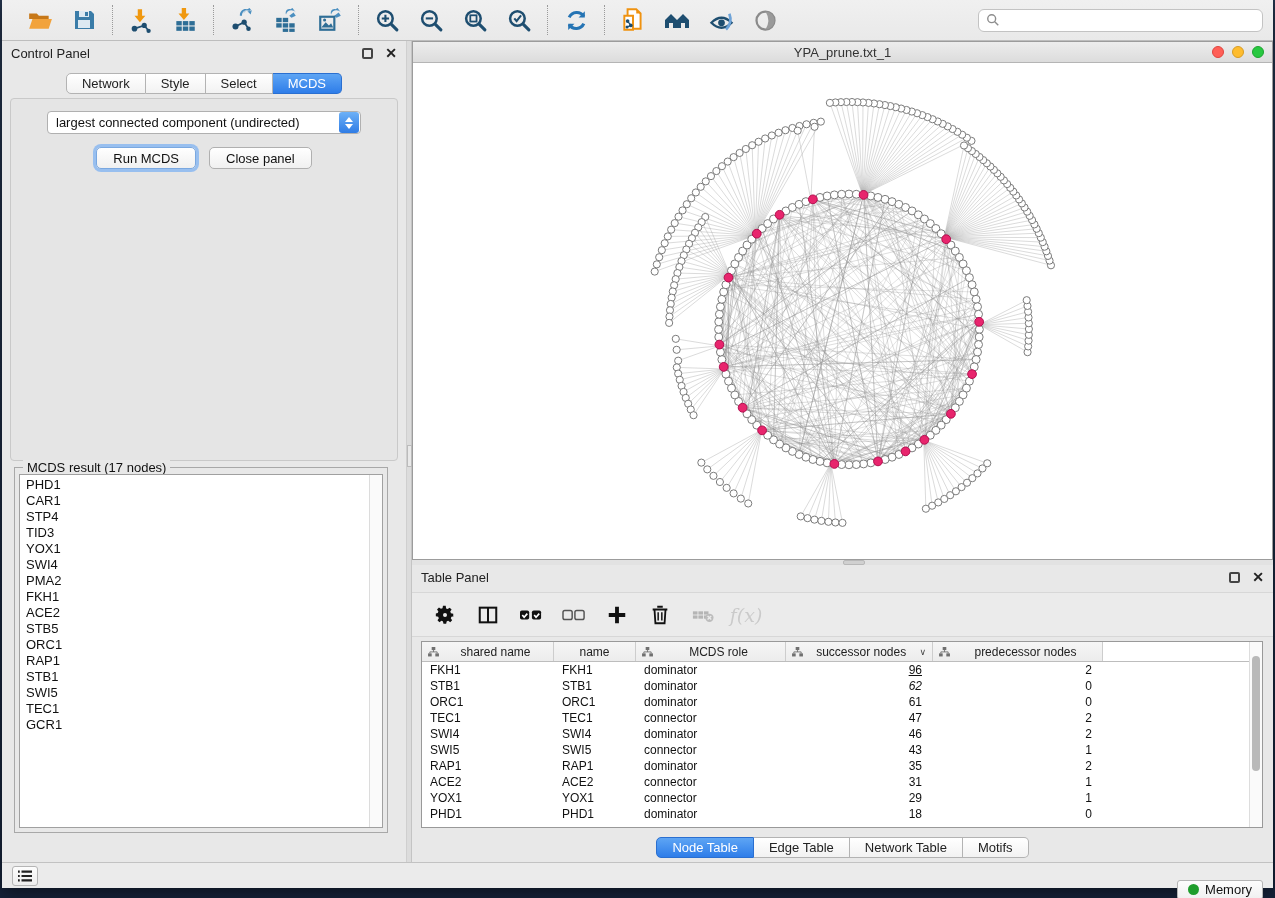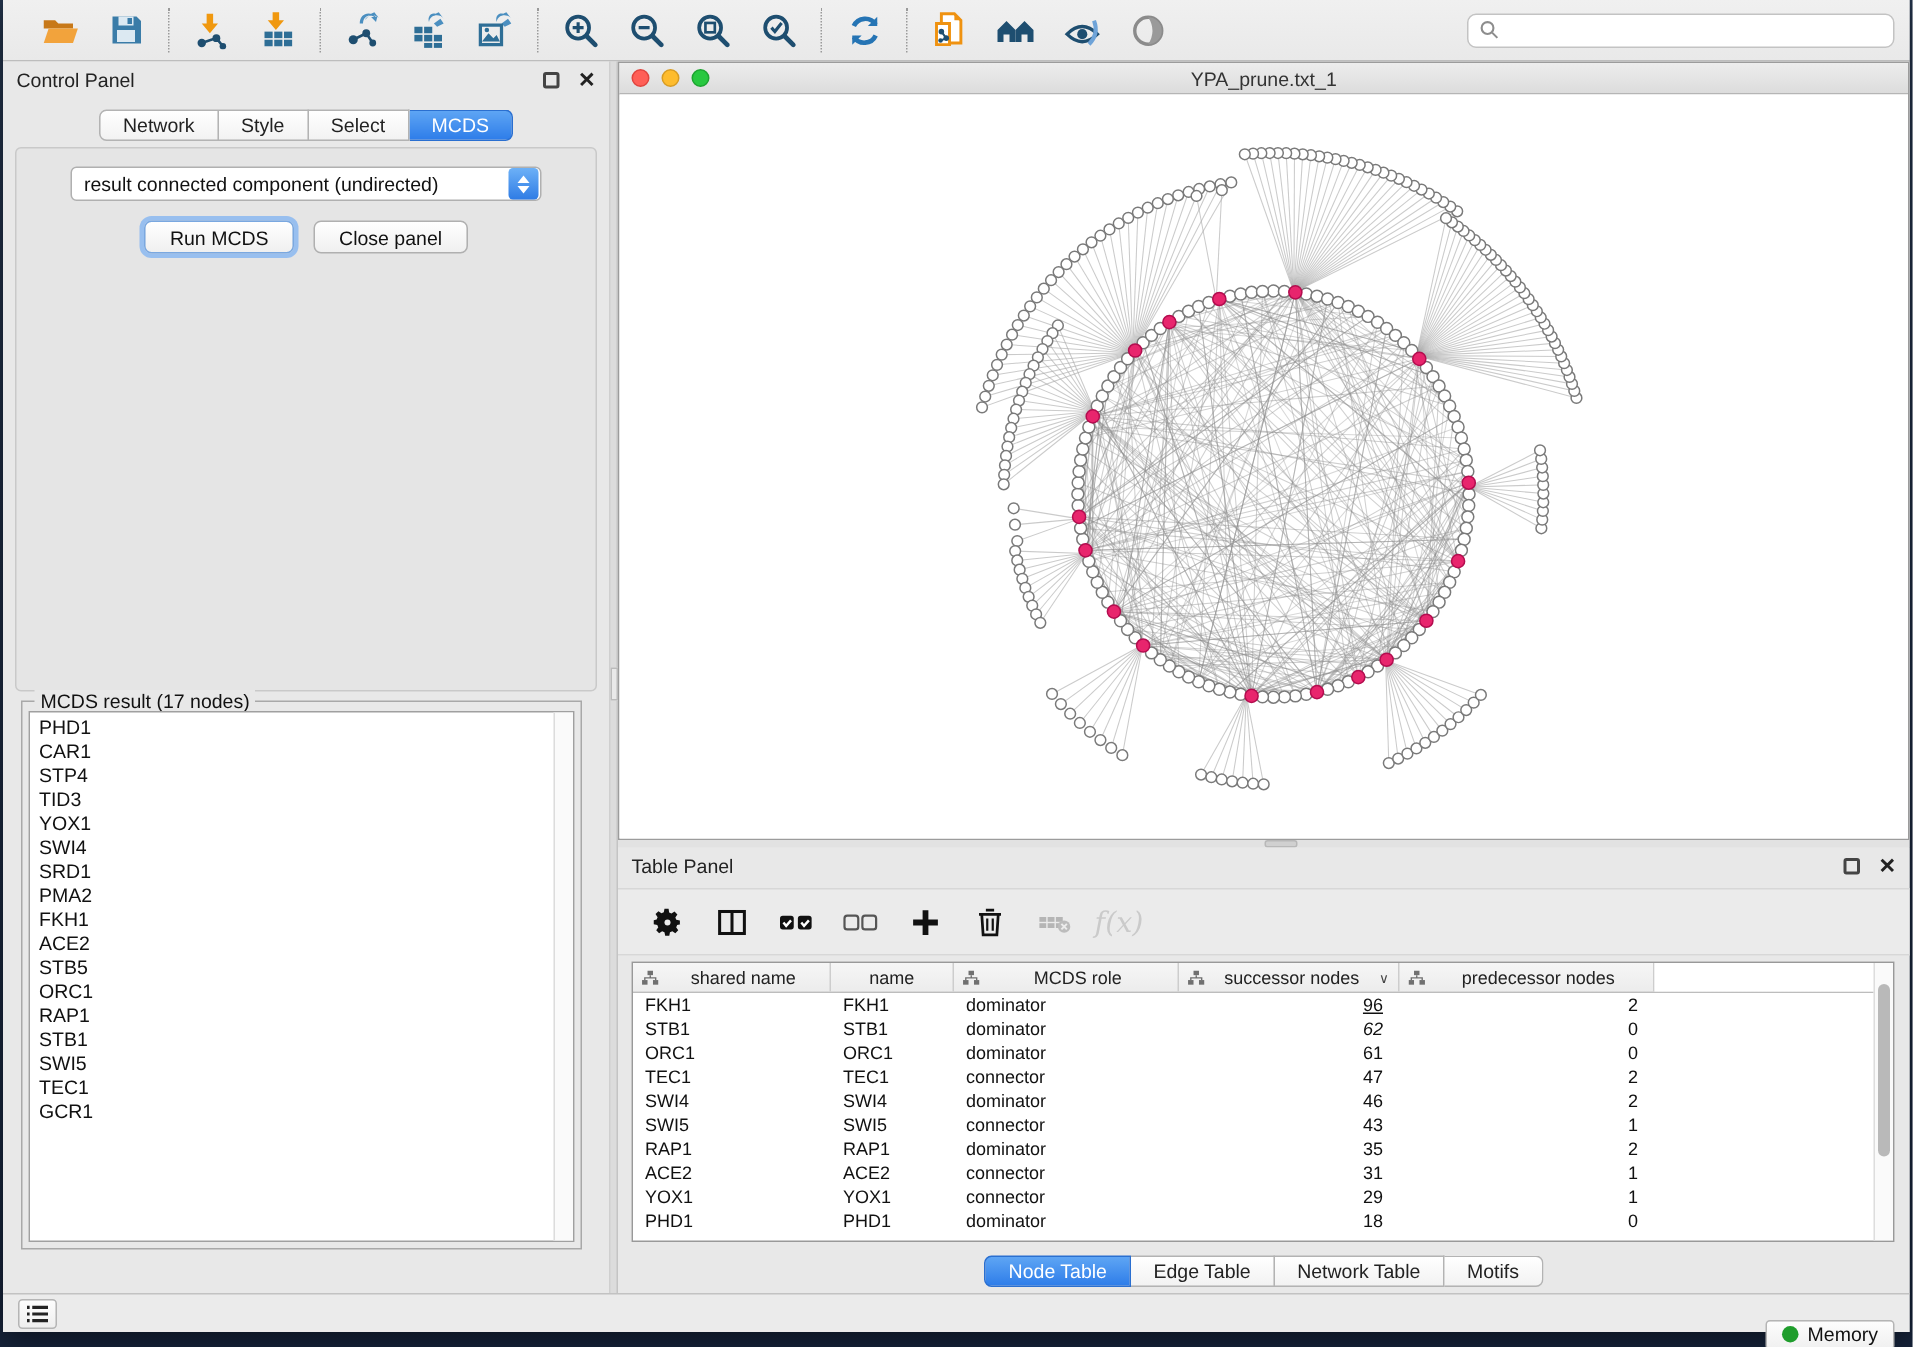--- a/index.html
+++ b/index.html
@@ -68,21 +68,21 @@
   
   .result-group { position:absolute; left:12px; right:18px; top:426px; bottom:23px; border:1px solid #a8a8a8; }
   .result-title { position:absolute; top:-8px; left:8px; background:#e8e8e8; padding:0 4px; font-size:13px; color:#111; }
   .result-list { position:absolute; left:4px; right:4px; top:6px; bottom:4px; background:#fff; border:1px solid #a0a0a0; display:flex; }
   .rl-items { flex:1; overflow:hidden; padding:2px 0 0 6px; }
   .rl-item { font-size:13px; line-height:16px; color:#111; cursor:default; }
   .rl-scroll { width:13px; background:#fafafa; border-left:1px solid #dcdcdc; }
   
   .network-frame { position:absolute; left:0; top:0; right:0; height:519px; background:#fff; border:1px solid #9c9c9c; }
   .nf-titlebar { height:21px; background:linear-gradient(#ededed,#dcdcdc); border-bottom:1px solid #b5b5b5;
-    display:flex; align-items:center; padding:0 8px; position:relative; }
+    display:flex; align-items:center; padding:0 8px; position:relative;justify-content:flex-end; }
   .traffic { display:flex; gap:8px; }
   .tl { width:12px; height:12px; border-radius:50%; cursor:default; }
   .nf-title { position:absolute; left:0; right:0; text-align:center; font-size:13px; color:#333; pointer-events:none; }
   .nf-canvas { position:absolute; left:0; right:0; top:21px; bottom:0; background:#fff; }
   .nf-canvas svg { width:100%; height:100%; display:block; }
   .h-splitter { position:absolute; left:0; right:0; top:519px; height:5px; background:#e2e2e2; }
   .h-splitter .grip { position:absolute; left:50%; top:0; width:22px; height:5px; background:#d0d0d0; border:1px solid #b8b8b8; border-radius:2px; }
   
   .table-panel { position:absolute; left:0; right:0; top:524px; bottom:0; background:#e8e8e8; }
   .tp-toolbar { position:absolute; left:0; right:0; top:27px; height:45px; background:#ebebeb;
@@ -286,42 +286,41 @@
       <span class="ph-close">✕</span>
     </div>
     <div class="cp-tabs">
         <div class="tab-seg">Network</div>
         <div class="tab-seg">Style</div>
         <div class="tab-seg">Select</div>
         <div class="tab-seg selected">MCDS</div>
       </div>
     <div class="cp-inner">
       <div class="opt-select">
-        <span class="sel-text">result connected component (undirected)</span>
+        <span class="sel-text">largest connected component (undirected)</span>
         <span class="sel-stepper">
             <span class="up"></span>
             <span class="down"></span>
           </span>
       </div>
       <div class="cp-buttons">
         <div class="btn focus-ring">Run MCDS</div>
         <div class="btn">Close panel</div>
       </div>
     </div>
     <div class="result-group">
       <div class="result-title">MCDS result (17 nodes)</div>
       <div class="result-list">
         <div class="rl-items">
             <div class="rl-item">PHD1</div>
             <div class="rl-item">CAR1</div>
             <div class="rl-item">STP4</div>
             <div class="rl-item">TID3</div>
             <div class="rl-item">YOX1</div>
             <div class="rl-item">SWI4</div>
-            <div class="rl-item">SRD1</div>
             <div class="rl-item">PMA2</div>
             <div class="rl-item">FKH1</div>
             <div class="rl-item">ACE2</div>
             <div class="rl-item">STB5</div>
             <div class="rl-item">ORC1</div>
             <div class="rl-item">RAP1</div>
             <div class="rl-item">STB1</div>
             <div class="rl-item">SWI5</div>
             <div class="rl-item">TEC1</div>
             <div class="rl-item">GCR1</div>

